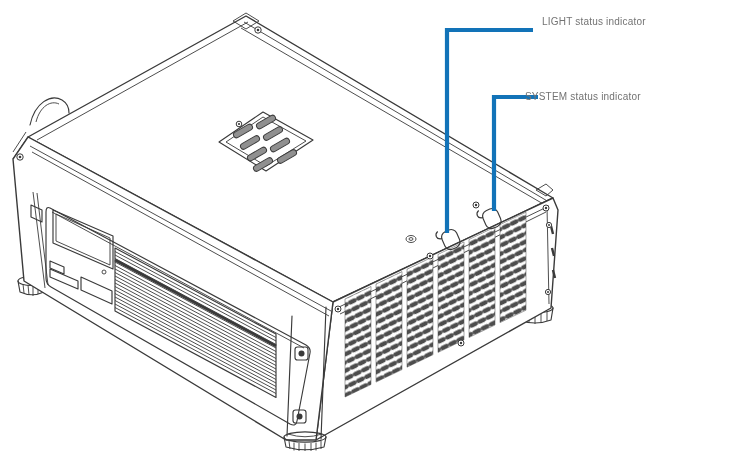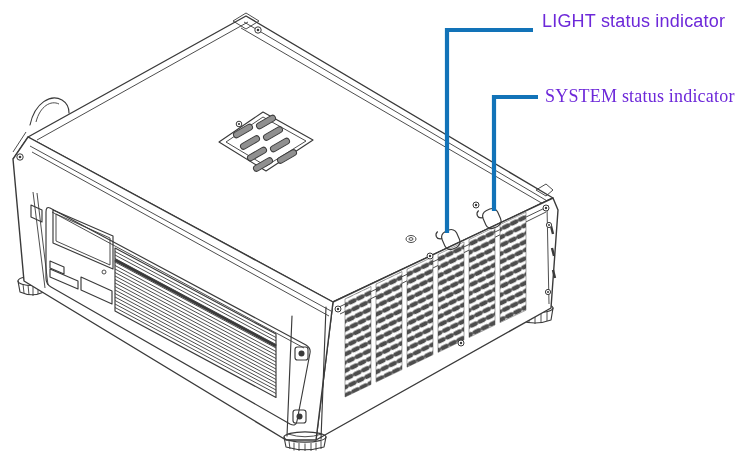--- a/index.html
+++ b/index.html
@@ -6,28 +6,28 @@
   #stage{
     position:relative;
     width:752px;height:451px;
     background:#ffffff;
     font-family:"Liberation Sans", sans-serif;
     overflow:hidden;
   }
   #stage svg{position:absolute;left:0;top:0;}
   .callout-label{
     position:absolute;
-    font-size:18px;
+    font-size:10px;
     line-height:17px;
-    color:#6d28d9;
+    color:#737373;
     white-space:nowrap;
     letter-spacing:0.2px;
   }
   #label-light{left:542px;top:13px;}
-  #label-system{left:545px;top:88px;font-family:Liberation Serif, serif;}
+  #label-system{left:525px;top:88px;}
   .ln{fill:none;stroke:#3a3a3a;stroke-width:1.15;stroke-linejoin:round;stroke-linecap:round;}
   .face{fill:#ffffff;stroke:#3a3a3a;stroke-width:1.4;stroke-linejoin:round;}
   .thin{fill:none;stroke:#3a3a3a;stroke-width:0.9;}
   .screw{fill:#ffffff;stroke:#3a3a3a;stroke-width:1;}
   .screwdot{fill:#3a3a3a;stroke:none;}
   .blue{fill:none;stroke:#1273b8;stroke-width:4.2;stroke-linejoin:miter;stroke-linecap:butt;}
 </style>
 </head>
 <body>
 

